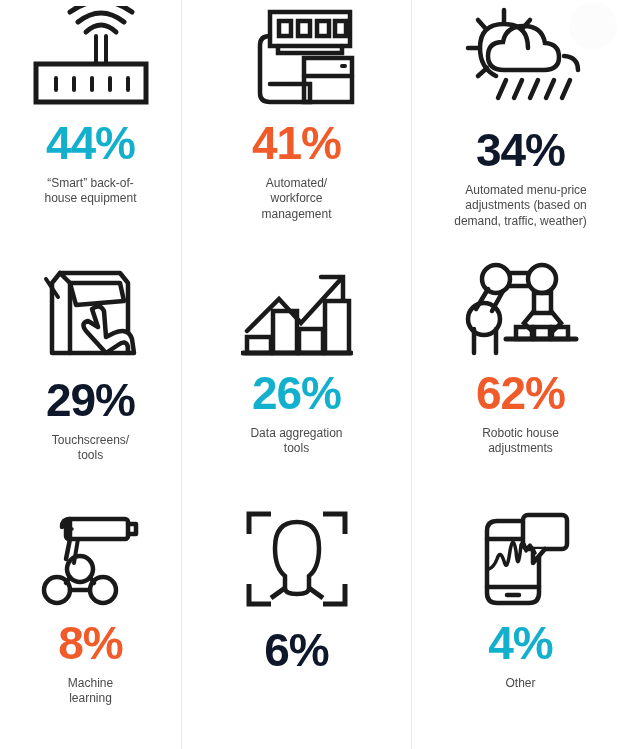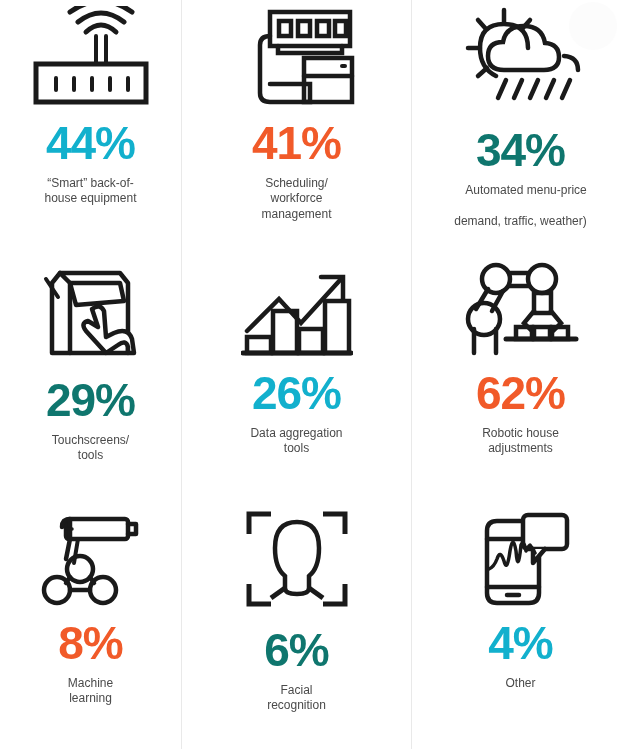--- a/index.html
+++ b/index.html
@@ -80,21 +80,21 @@
     line-height: 1.28;
     color: #4a4a4a;
     max-width: 200px;
   }
 
   .cell.wide .label { max-width: 205px; text-align: right; }
 
   
   .c-cyan   { color: #12b0cd; }
   .c-orange { color: #f15a29; }
-  .c-gray   { color: #0f766e; margin-top: 9px; }
+  .c-gray   { color: #0f172a; margin-top: 9px; }
 </style>
 </head>
 <body>
 
 <div id="infographic">
 
   <div class="watermark"></div>
 
   <div class="grid">
 
@@ -174,21 +174,21 @@
           <path d="M40 40 v7 h64 v-7"></path>
           <path d="M32 30 q-10 0 -10 9 v48 q0 9 10 9 h40 v-18 h-40"></path>
           <path d="M32 78 h10" stroke-width="4"></path>
           <rect x="66" y="52" width="48" height="44"></rect>
           <path d="M66 70 h48"></path>
           <path d="M104 60 h3" stroke-width="4"></path>
         </svg>
       </div>
       <div class="stat c-orange">41%</div>
       <div class="label">
-        <span>Scheduling/</span><br>
+        <span>Automated/</span><br>
         <span>workforce</span><br>
         <span>management</span>
       </div>
     </div>
 
     <div class="cell" style="grid-column:3;grid-row:2;">
       <div class="icon-wrap">
         <svg width="112" height="104" viewBox="0 0 112 104" fill="none" stroke="#1a1a1a" stroke-width="4.5" stroke-linejoin="miter" stroke-linecap="round">
           <path d="M6 74 L38 42 L60 66 L100 22"></path>
           <path d="M80 20 H102 V42"></path>
@@ -212,24 +212,20 @@
           <path d="M4 26 V6 H26"></path>
           <path d="M78 6 H100 V26"></path>
           <path d="M4 76 V96 H26"></path>
           <path d="M78 96 H100 V76"></path>
           <path d="M52 14 q22 0 22 26 0 20 -10 28 l0 12 q0 6 -12 6 -12 0 -12 -6 l0 -12 q-10 -8 -10 -28 0 -26 22 -26 Z" stroke-width="4.5"></path>
           <path d="M40 80 L26 90" stroke-width="5"></path>
           <path d="M64 80 L78 90" stroke-width="5"></path>
         </svg>
       </div>
       <div class="stat c-gray">6%</div>
-      <div class="label">
-        <span>Facial</span><br>
-        <span>recognition</span>
-      </div>
     </div>
 
     <div class="divider" style="grid-column:4;"></div>
 
     <div class="cell wide" style="grid-column:5;grid-row:1;">
       <div class="icon-wrap">
         <svg width="122" height="106" viewBox="0 0 122 106" fill="none" stroke="#1a1a1a" stroke-width="4.5" stroke-linecap="round">
           <path d="M44 4 V16"></path>
           <path d="M18 14 L26 23"></path>
           <path d="M8 42 H20"></path>
@@ -241,21 +237,21 @@
           <path d="M46 74 L38 92"></path>
           <path d="M62 74 L54 92"></path>
           <path d="M78 74 L70 92"></path>
           <path d="M94 74 L86 92"></path>
           <path d="M110 74 L102 92"></path>
         </svg>
       </div>
       <div class="stat c-gray">34%</div>
       <div class="label">
         <span>Automated menu-price</span><br>
-        <br>
+        <span>adjustments (based on</span><br>
         <span>demand, traffic, weather)</span>
       </div>
     </div>
 
     <div class="cell" style="grid-column:5;grid-row:2;">
       <div class="icon-wrap">
         <svg width="118" height="104" viewBox="0 0 118 104" fill="none" stroke="#1a1a1a" stroke-width="4.5" stroke-linejoin="miter" stroke-linecap="round">
           <circle cx="34" cy="22" r="14"></circle>
           <circle cx="80" cy="22" r="14"></circle>
           <circle cx="22" cy="62" r="16"></circle>

